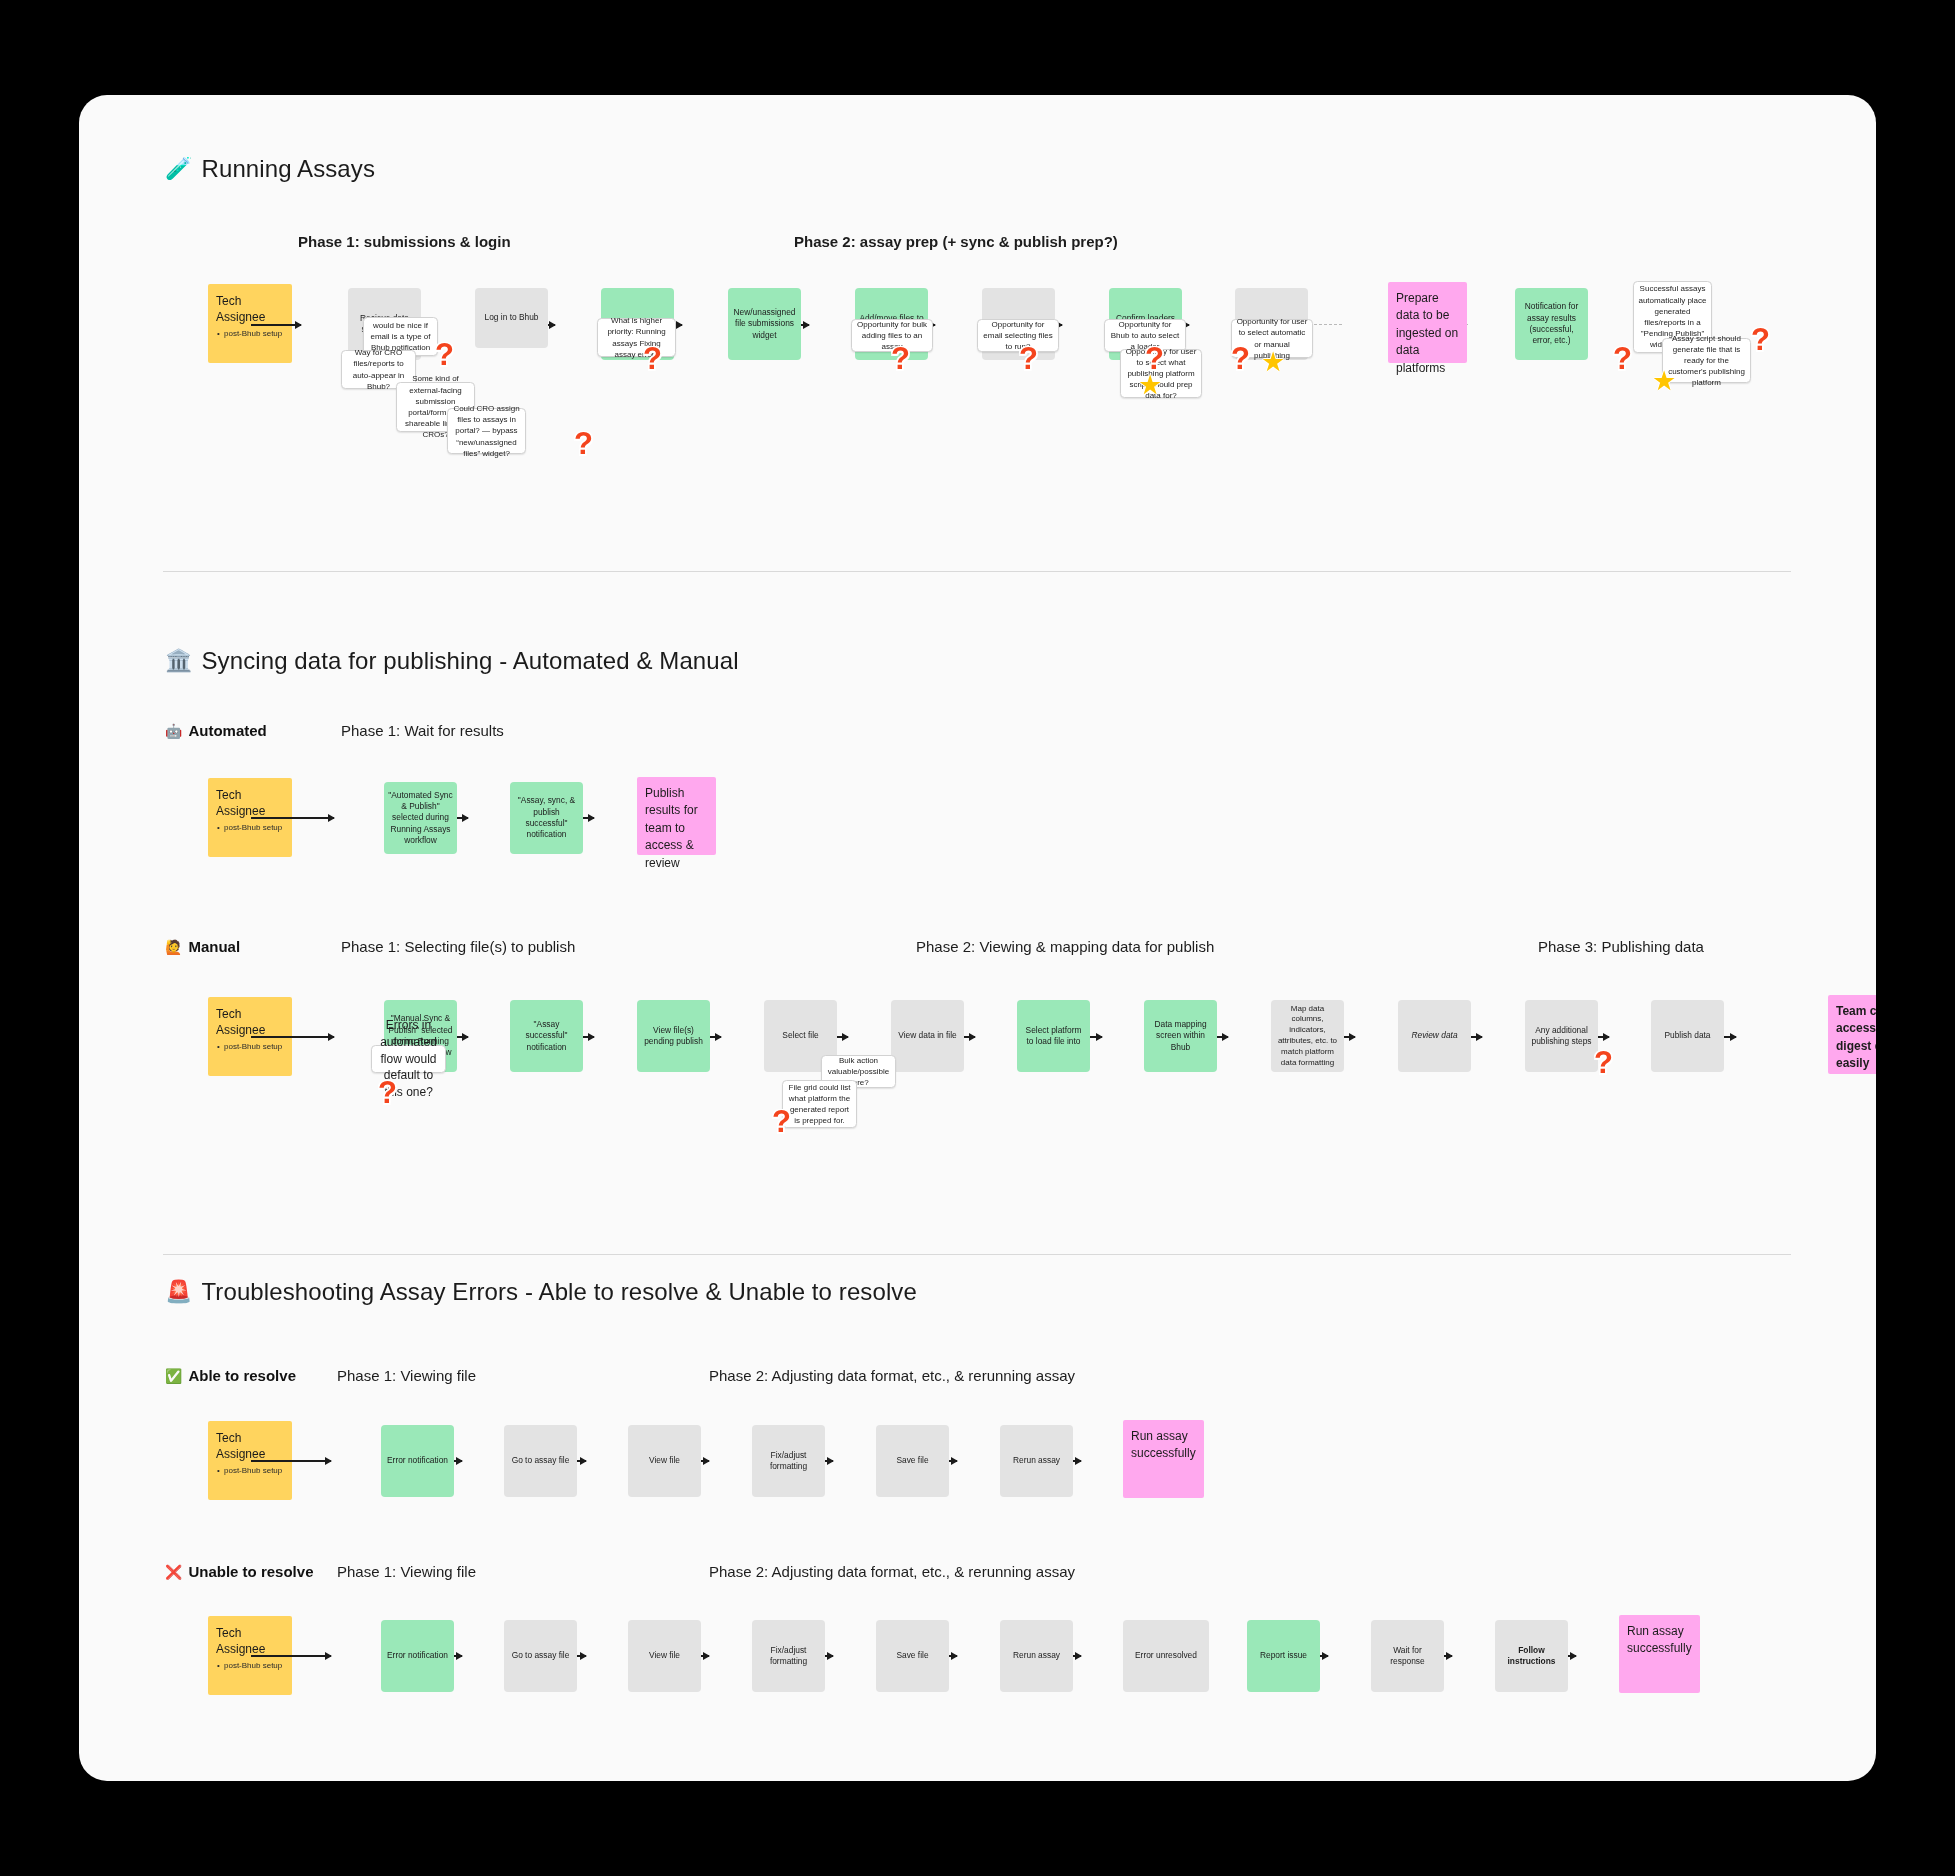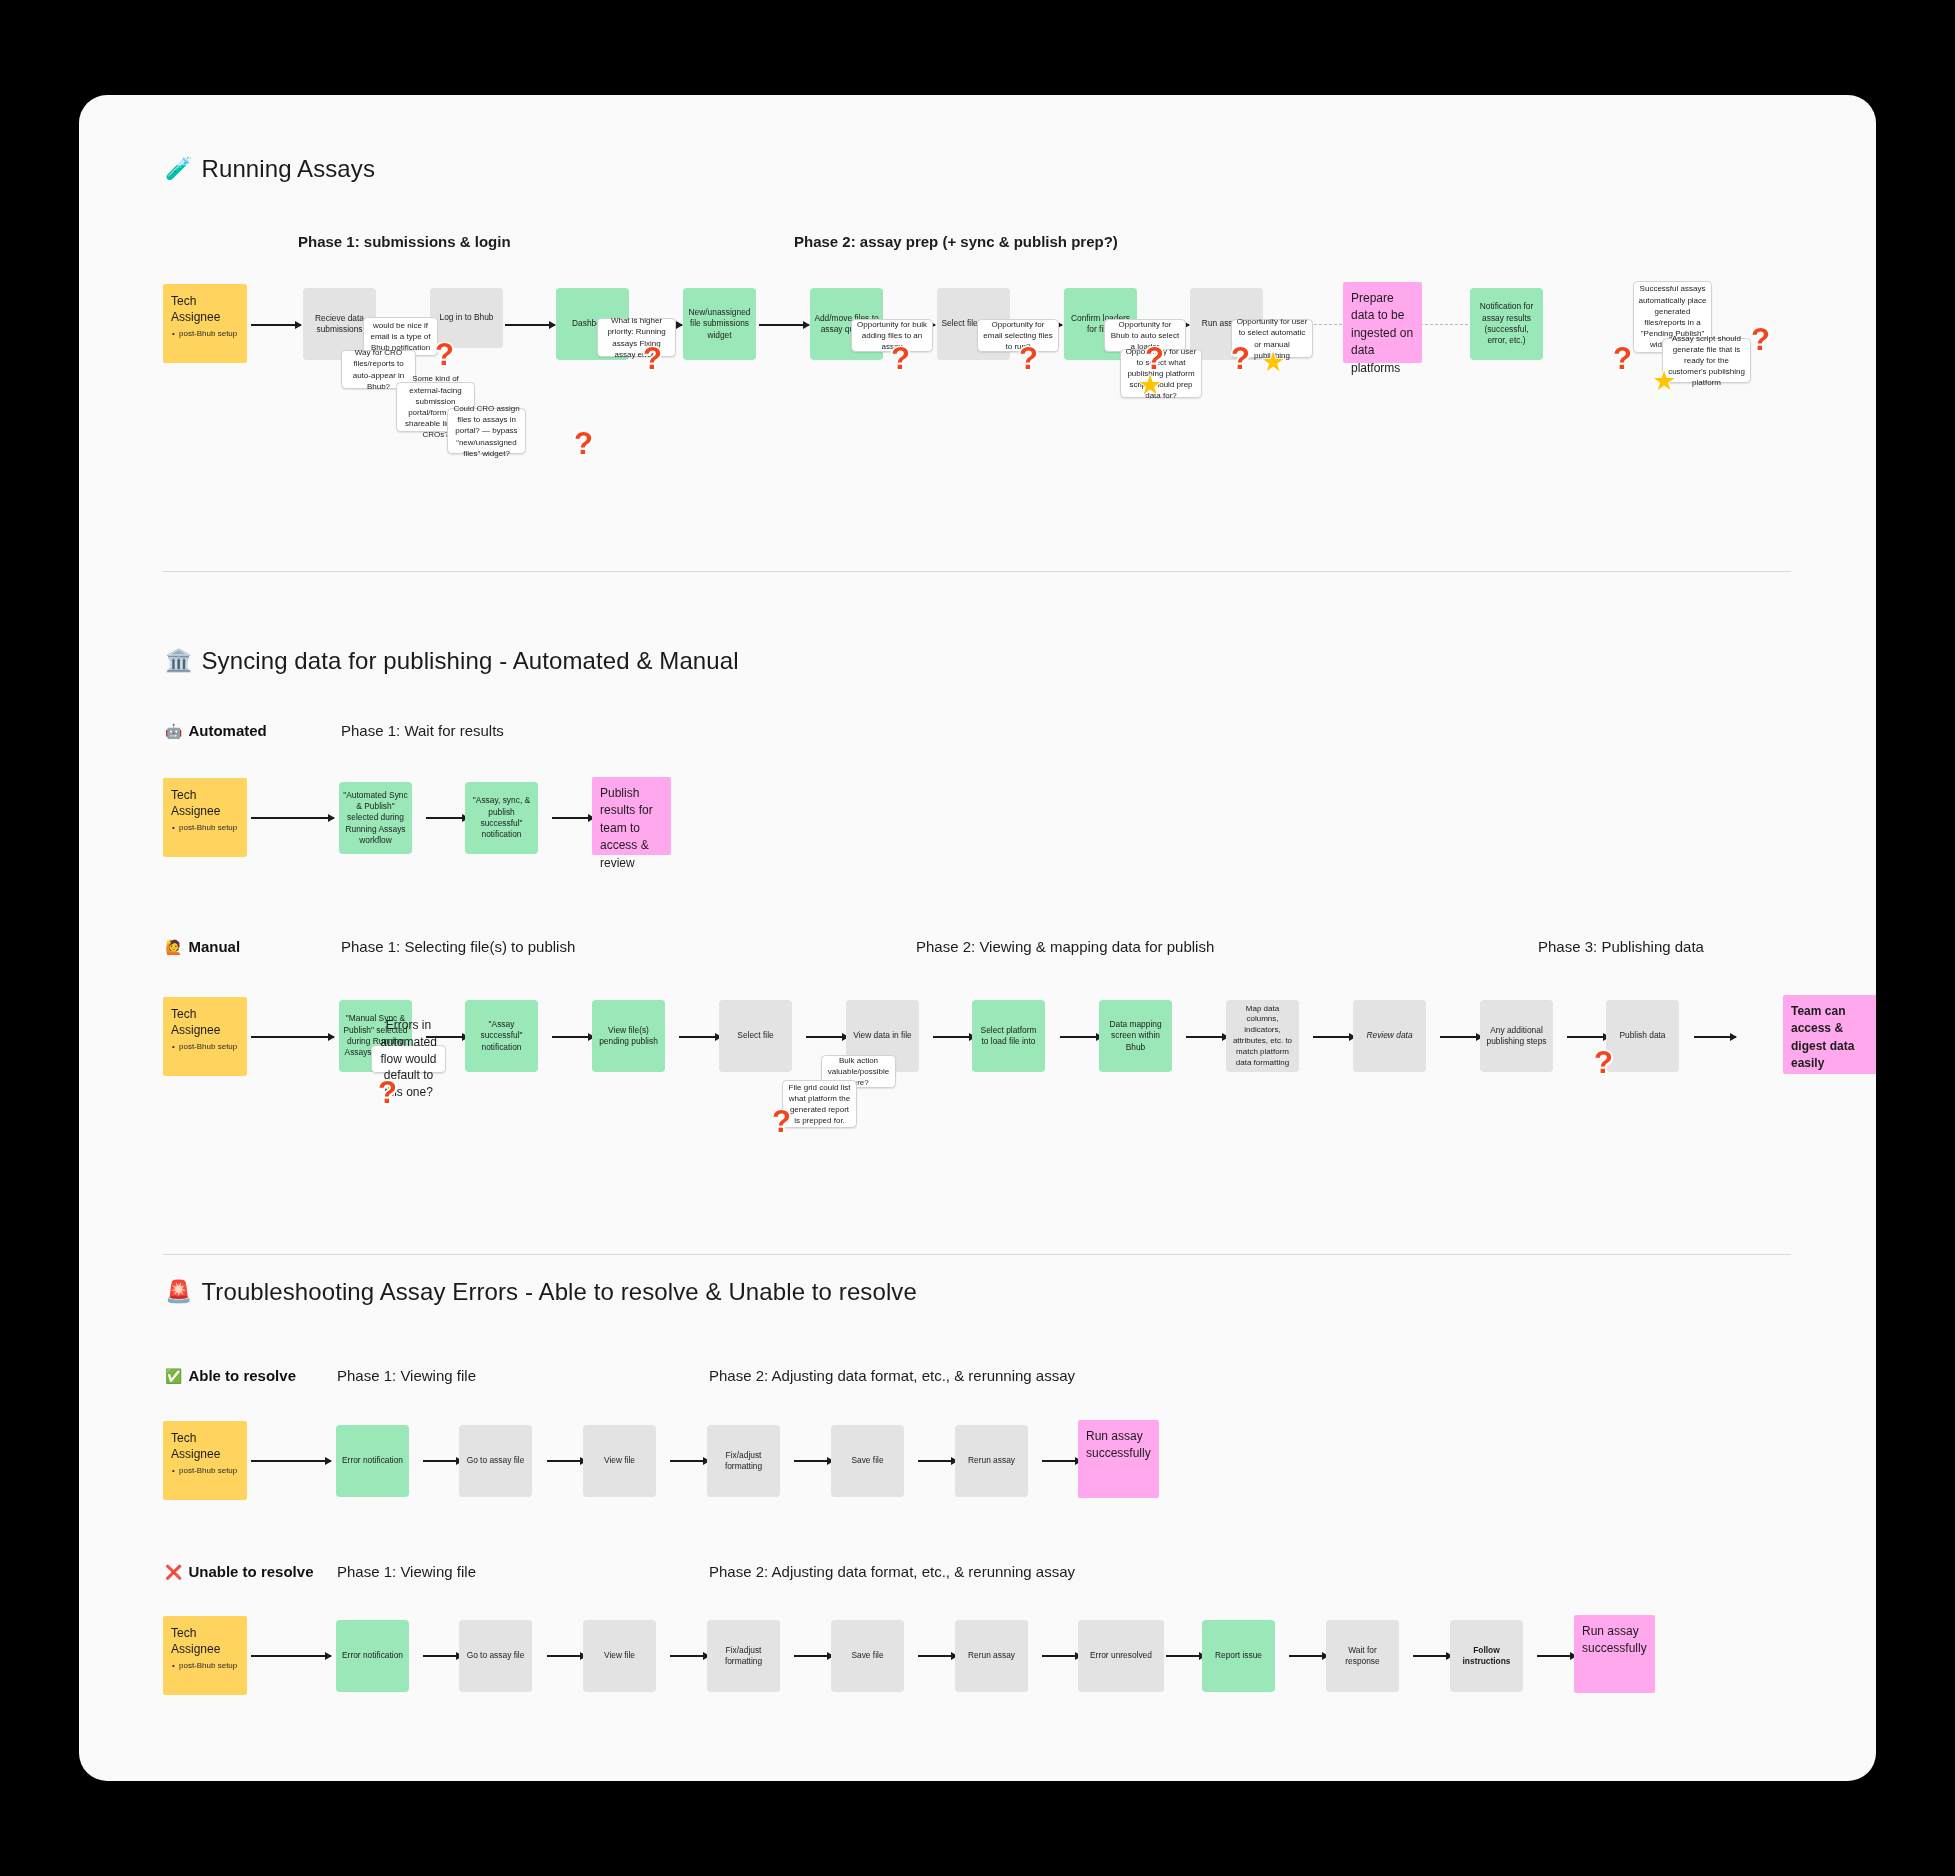--- a/index.html
+++ b/index.html
@@ -11,21 +11,21 @@
   .sec-emoji{font-size:22px;line-height:1;}
 
   .divider{position:absolute;height:1px;background:#d9d9d9;}
 
   .lane-label{position:absolute;display:flex;align-items:center;gap:6px;font-size:15px;font-weight:bold;color:#111;white-space:nowrap;}
   .lane-emoji{font-size:14px;line-height:1;}
 
   .phase{position:absolute;font-size:15px;color:#1d1d1d;white-space:nowrap;}
   .phase.bold{font-weight:bold;}
 
-  .node{position:absolute;box-sizing:border-box;display:flex;align-items:center;justify-content:center;text-align:center;border-radius:4px;padding:3px 4px;line-height:1.35;color:#1c1c1c;}
+  .node{position:absolute;box-sizing:border-box;display:flex;align-items:center;justify-content:center;text-align:center;border-radius:4px;padding:3px 4px;line-height:1.35;color:#1c1c1c;margin-left:45px;}
   .node.grey{background:#e3e3e3;}
   .node.green{background:#9ae8b8;}
   .node.yellow{background:#ffd45e;border-radius:2px;align-items:flex-start;justify-content:flex-start;text-align:left;padding:9px 8px;flex-direction:column;}
   .node.pink{background:#ffa8ee;border-radius:2px;align-items:flex-start;justify-content:flex-start;text-align:left;padding:8px 8px;}
   .node.yellow .t{font-size:12px;color:#1b1b1b;margin-bottom:4px;}
   .node.yellow .s{font-size:8px;color:#2b2b2b;padding-left:8px;position:relative;}
   .node.yellow .s:before{content:"•";position:absolute;left:1px;top:-0.5px;}
 
   .sticky{position:absolute;box-sizing:border-box;background:#fff;border:0.7px solid #d2d2d2;border-radius:4.5px;
           box-shadow:0 1px 1.5px rgba(0,0,0,.10);display:flex;align-items:center;justify-content:center;

